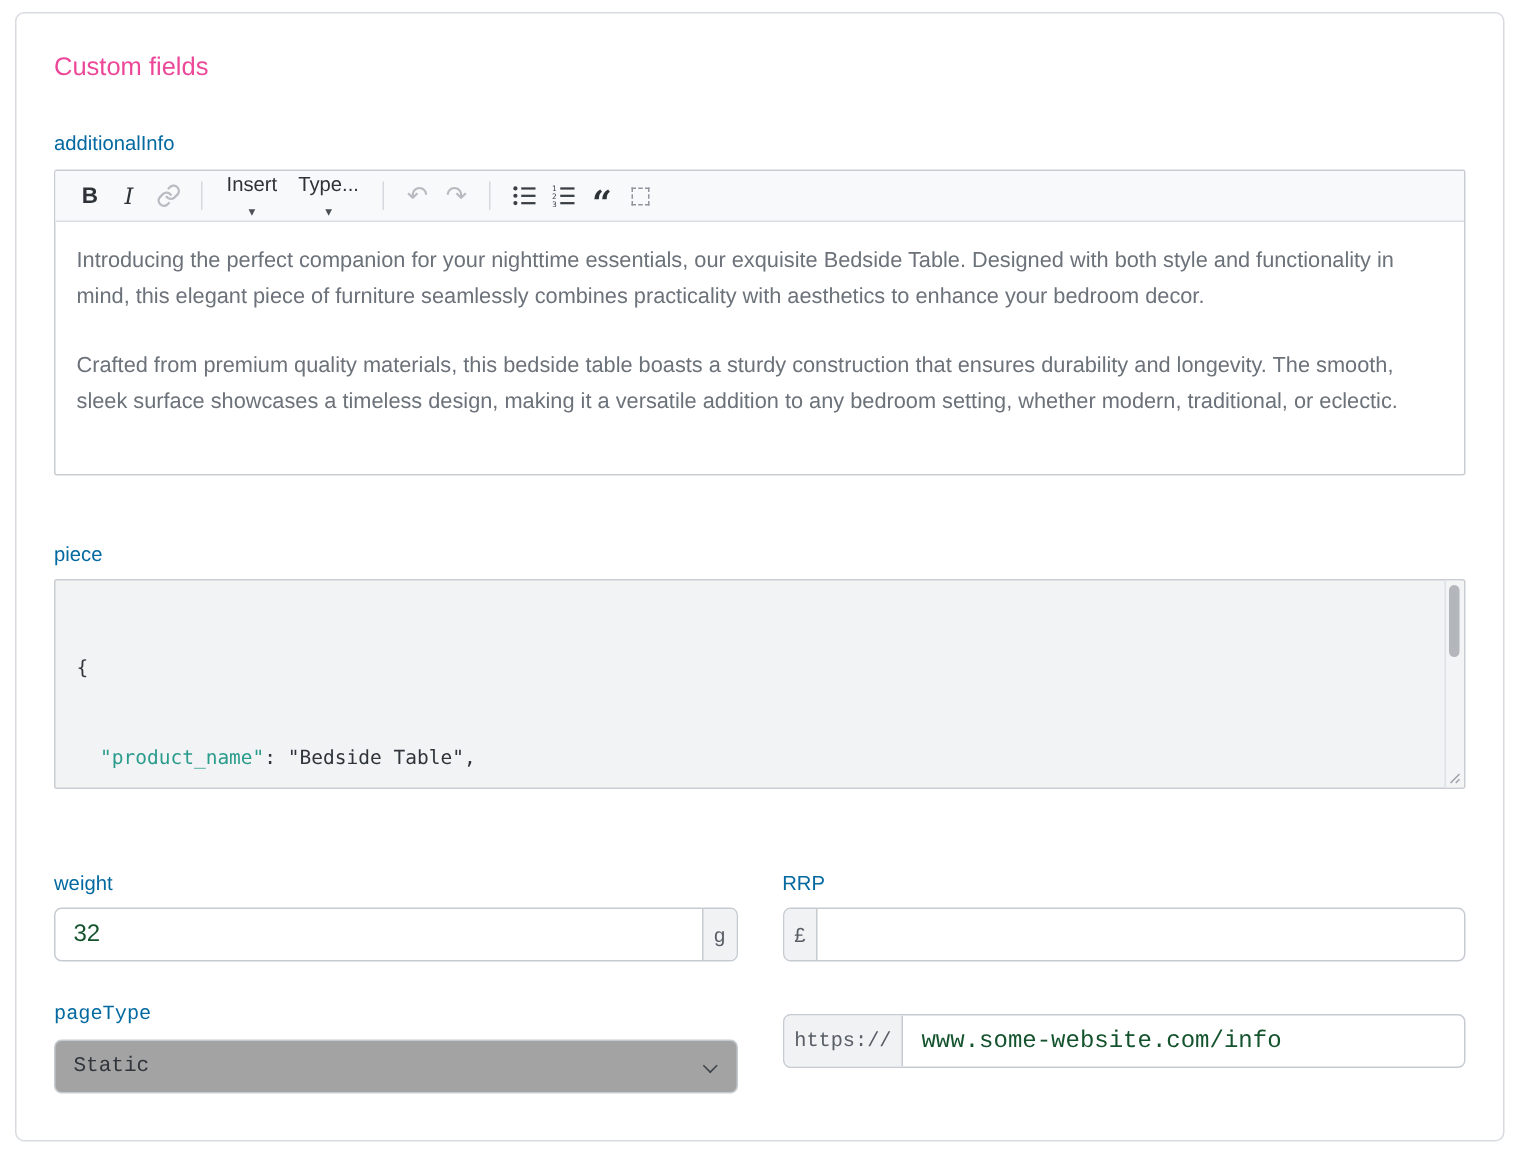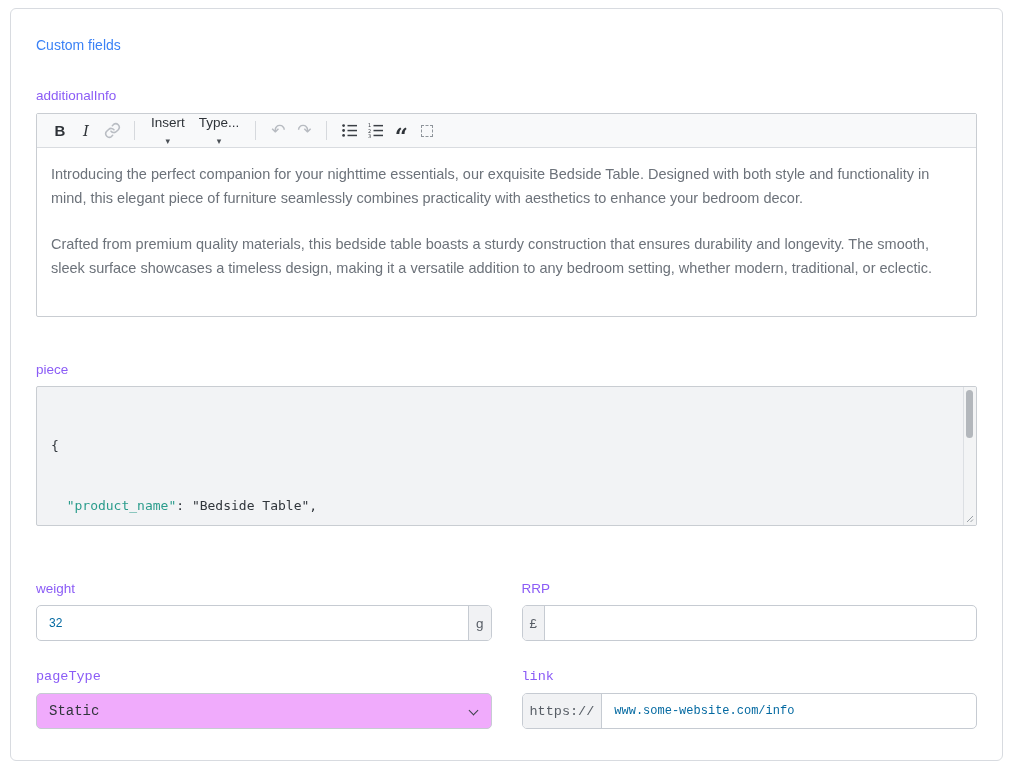--- a/index.html
+++ b/index.html
@@ -7,22 +7,22 @@
   body {
     width:1013px; height:769px; background:#ffffff;
     font-family:"Liberation Sans","DejaVu Sans",sans-serif;
     color:#33383d; position:relative;
   }
   .card {
     position:absolute; left:10px; top:8px; width:993px; height:753px;
     background:#fff; border:1px solid #d8dbe0; border-radius:6px;
     padding:28px 25px;
   }
-  .card-title { font-size:14px; color:#3b82f6; line-height:16px; }
-  .field-label { font-size:13.5px; color:#8b5cf6; line-height:17px; }
+  .card-title { font-size:17px; color:#ec4899; line-height:16px; }
+  .field-label { font-size:13.5px; color:#0369a1; line-height:17px; }
   .ai-label { margin-top:34px; }
 
   
   .rte { margin-top:9px; border:1px solid #c9cdd2; border-radius:2px; background:#fff; }
   .rte-toolbar {
     height:34px; background:#f8f9fa; border-bottom:1px solid #d9dce0;
     display:flex; align-items:center; padding:0 10px;
   }
   .tb-btn {
     height:26px; min-width:26px; display:flex; align-items:center; justify-content:center;
@@ -65,32 +65,32 @@
   
   .fields-row { display:flex; gap:30px; margin-top:54px; }
   .fields-row.second { margin-top:27px;font-family:Liberation Mono, monospace; }
   .col { flex:1; min-width:0; }
   .input-group {
     margin-top:8px; height:36px; display:flex; align-items:stretch;
     border:1px solid #c6cbd2; border-radius:5px; background:#fff; overflow:hidden;
   }
   .input-group input {
     flex:1; min-width:0; border:none; outline:none; background:transparent;
-    padding:0 12px; font-size:12px; color:#0369a1; font-family:inherit;
+    padding:0 12px; font-size:16px; color:#14532d; font-family:inherit;
   }
   .addon {
     display:flex; align-items:center; justify-content:center;
     background:#f1f2f4; font-size:13.5px; color:#585e66; padding:0 7px;
   }
   .addon.suffix { border-left:1px solid #c6cbd2; }
   .addon.prefix { border-right:1px solid #c6cbd2; }
   .select {
     margin-top:8px; height:36px; border:1px solid #c6cbd2; border-radius:5px;
     display:flex; align-items:center; padding:0 30px 0 12px; font-size:14px;
-    color:#30353b; position:relative; cursor:pointer; background:#f0abfc;
+    color:#30353b; position:relative; cursor:pointer; background:#a3a3a3;
   }
   .select-chevron {
     position:absolute; right:14px; top:13px; width:7px; height:7px;
     border-right:1.7px solid #3c4248; border-bottom:1.7px solid #3c4248;
     transform:rotate(45deg);
   }
   .icon svg { display:block; }
 </style>
 </head>
 <body>
@@ -203,21 +203,20 @@
 
   <div class="fields-row second">
     <div class="col">
       <div class="field-label">pageType</div>
       <div class="select">
         <span>Static</span>
         <span class="select-chevron"></span>
       </div>
     </div>
     <div class="col">
-      <div class="field-label">link</div>
       <div class="input-group">
         <div class="addon prefix">https://</div>
         <input type="text" value="www.some-website.com/info" style="">
       </div>
     </div>
   </div>
 
 </div>
 
 </body></html>

